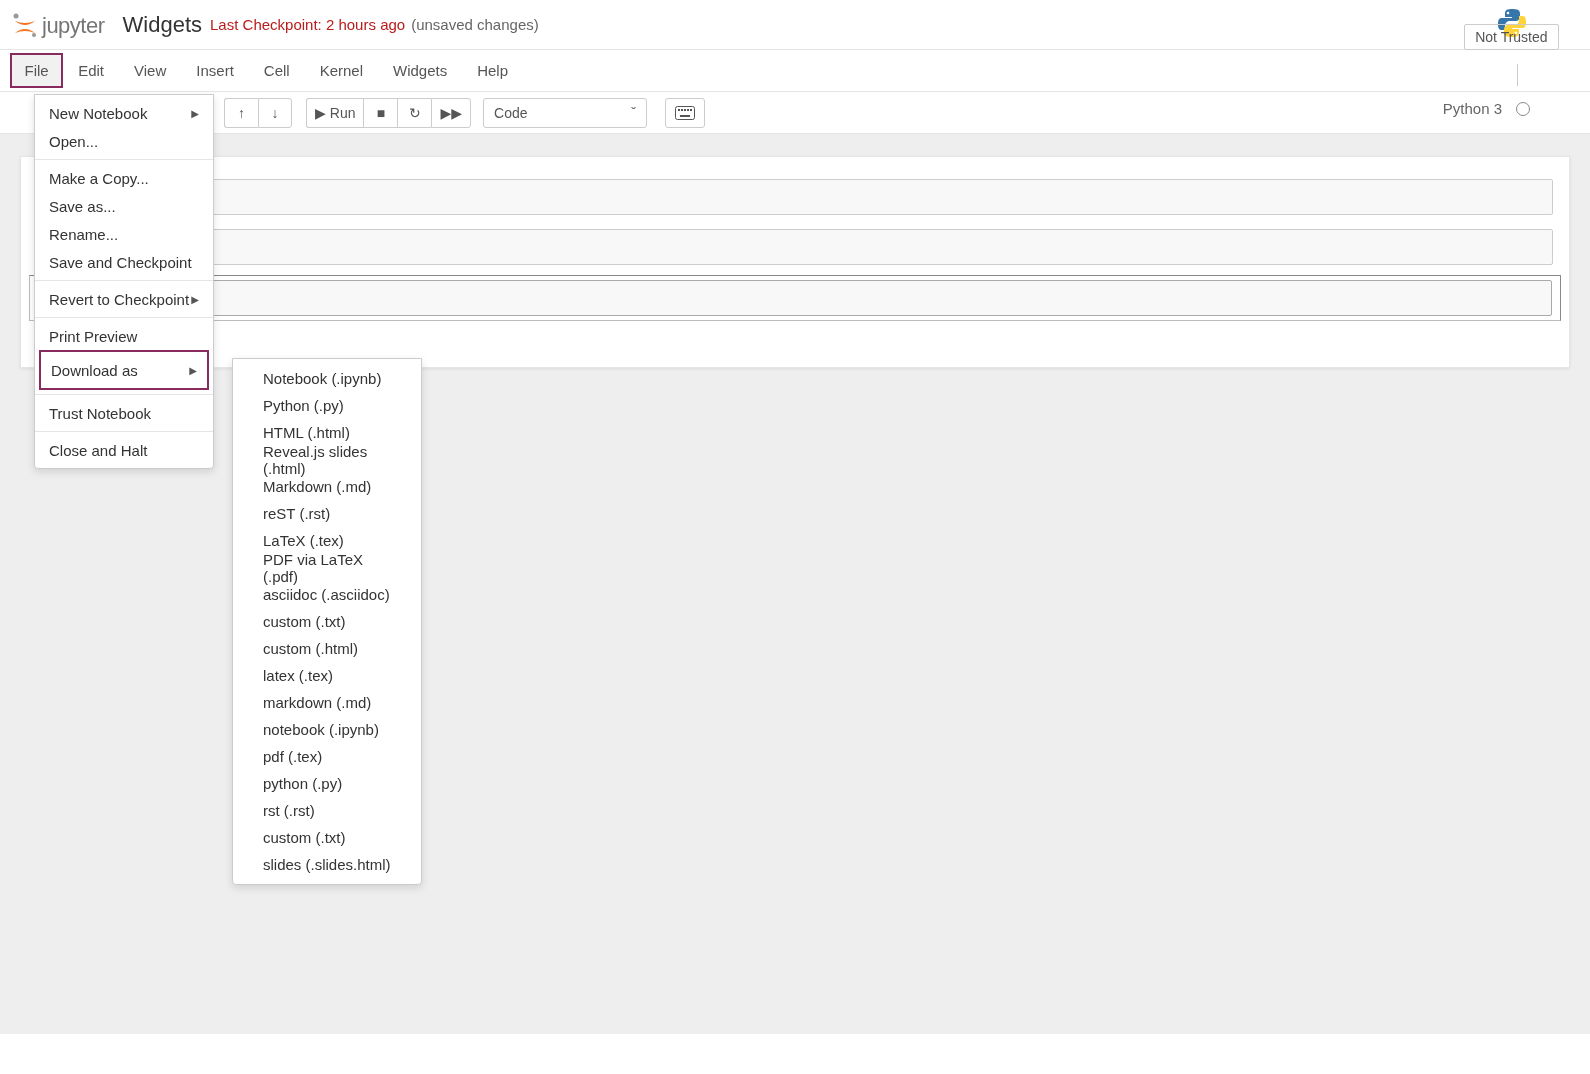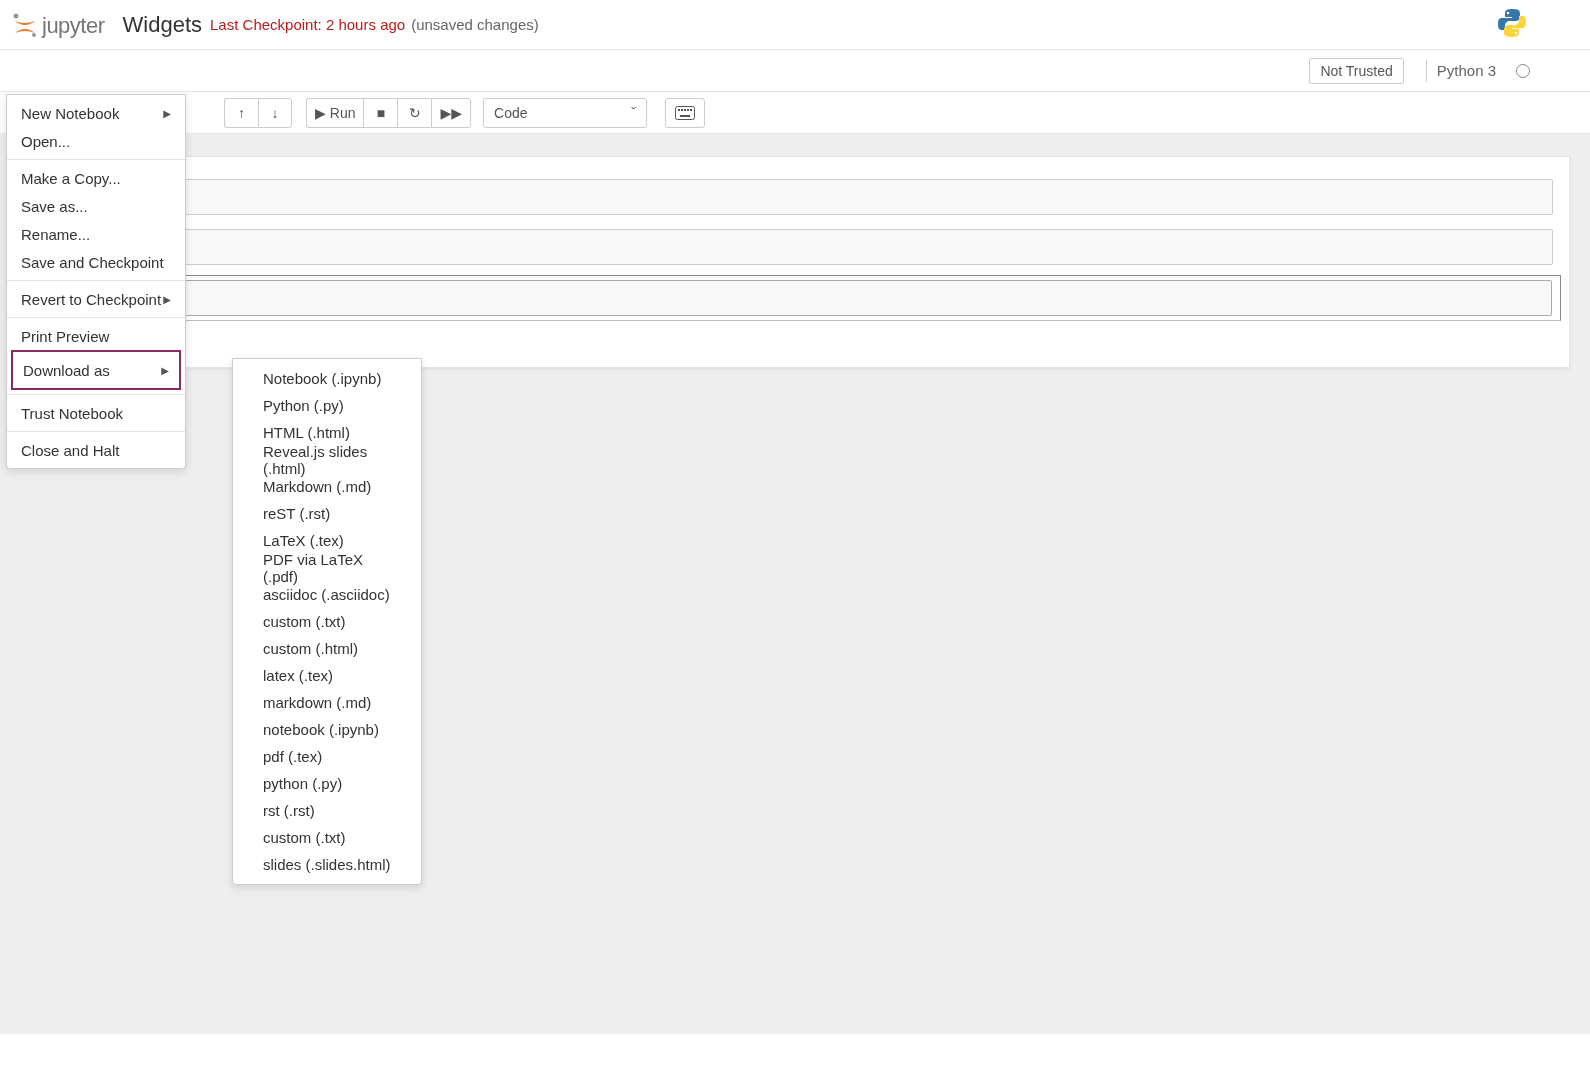--- a/index.html
+++ b/index.html
@@ -68,38 +68,39 @@
     .menu-item.active {
       background: #f1f1f1;
       border: 2.5px solid #8A2B5F;
       padding: 6.5px 12.5px;
     }
     .menubar-right {
       margin-left: auto;
       display: flex;
       align-items: center;
       gap: 14px;
+      flex-direction: column;
     }
     .not-trusted {
       border: 1px solid #ccc;
       padding: 4px 10px;
       font-size: 14px;
       color: #555;
       border-radius: 2px;
     }
     .kernel-sep {
       width: 1px;
       height: 22px;
       background: #ccc;
       margin: 0 -4px 0 8px;
     }
     .kernel-name-wrap {
       display: flex;
       align-items: center;
-      gap: 20px;
+      gap: 14px;
       padding-right: 50px;
     }
     .kernel-name {
       font-size: 15px;
       color: #666;
     }
     .kernel-circle {
       width: 14px;
       height: 14px;
       border: 1.5px solid #888;
@@ -200,21 +201,21 @@
       background: #fff;
       border: 1px solid #ccc;
       border-radius: 0 0 4px 4px;
       box-shadow: 0 3px 8px rgba(0,0,0,0.12);
       min-width: 180px;
       z-index: 100;
       padding: 4px 0;
     }
     .file-dropdown {
       top: 94px;
-      left: 6px;
+      left: 34px;
       width: 162px;
     }
     .dropdown-item {
       padding: 5px 14px;
       color: #333;
       font-size: 15px;
       cursor: pointer;
       display: flex;
       align-items: center;
       justify-content: space-between;
@@ -265,20 +266,30 @@
     <svg width="32" height="32" viewBox="0 0 32 32">
       <path d="M 15 2 C 9 2 9 5 9 7 L 9 10 L 16 10 L 16 11 L 6 11 C 3 11 2 13 2 17 C 2 21 3 23 6 23 L 9 23 L 9 19 C 9 16 11 14 14 14 L 20 14 C 22 14 24 12 24 10 L 24 7 C 24 5 24 2 17 2 Z" fill="#3776ab"></path>
       <circle cx="12" cy="6" r="1.3" fill="#fff"></circle>
       <path d="M 17 30 C 23 30 23 27 23 25 L 23 22 L 16 22 L 16 21 L 26 21 C 29 21 30 19 30 15 C 30 11 29 9 26 9 L 23 9 L 23 13 C 23 16 21 18 18 18 L 12 18 C 10 18 8 20 8 22 L 8 25 C 8 27 8 30 15 30 Z" fill="#ffd43b"></path>
       <circle cx="20" cy="26" r="1.3" fill="#fff"></circle>
     </svg>
   </div>
 </div>
 
 <div class="menubar-wrap">
+  <div class="menubar">
+    <div class="menu-item active">File</div>
+    <div class="menu-item">Edit</div>
+    <div class="menu-item">View</div>
+    <div class="menu-item">Insert</div>
+    <div class="menu-item">Cell</div>
+    <div class="menu-item">Kernel</div>
+    <div class="menu-item">Widgets</div>
+    <div class="menu-item">Help</div>
+  </div>
   <div class="menubar-right">
     <div class="not-trusted">Not Trusted</div>
     <div class="kernel-sep"></div>
     <div class="kernel-name-wrap">
       <span class="kernel-name">Python 3</span>
       <span class="kernel-circle"></span>
     </div>
   </div>
 </div>
 

